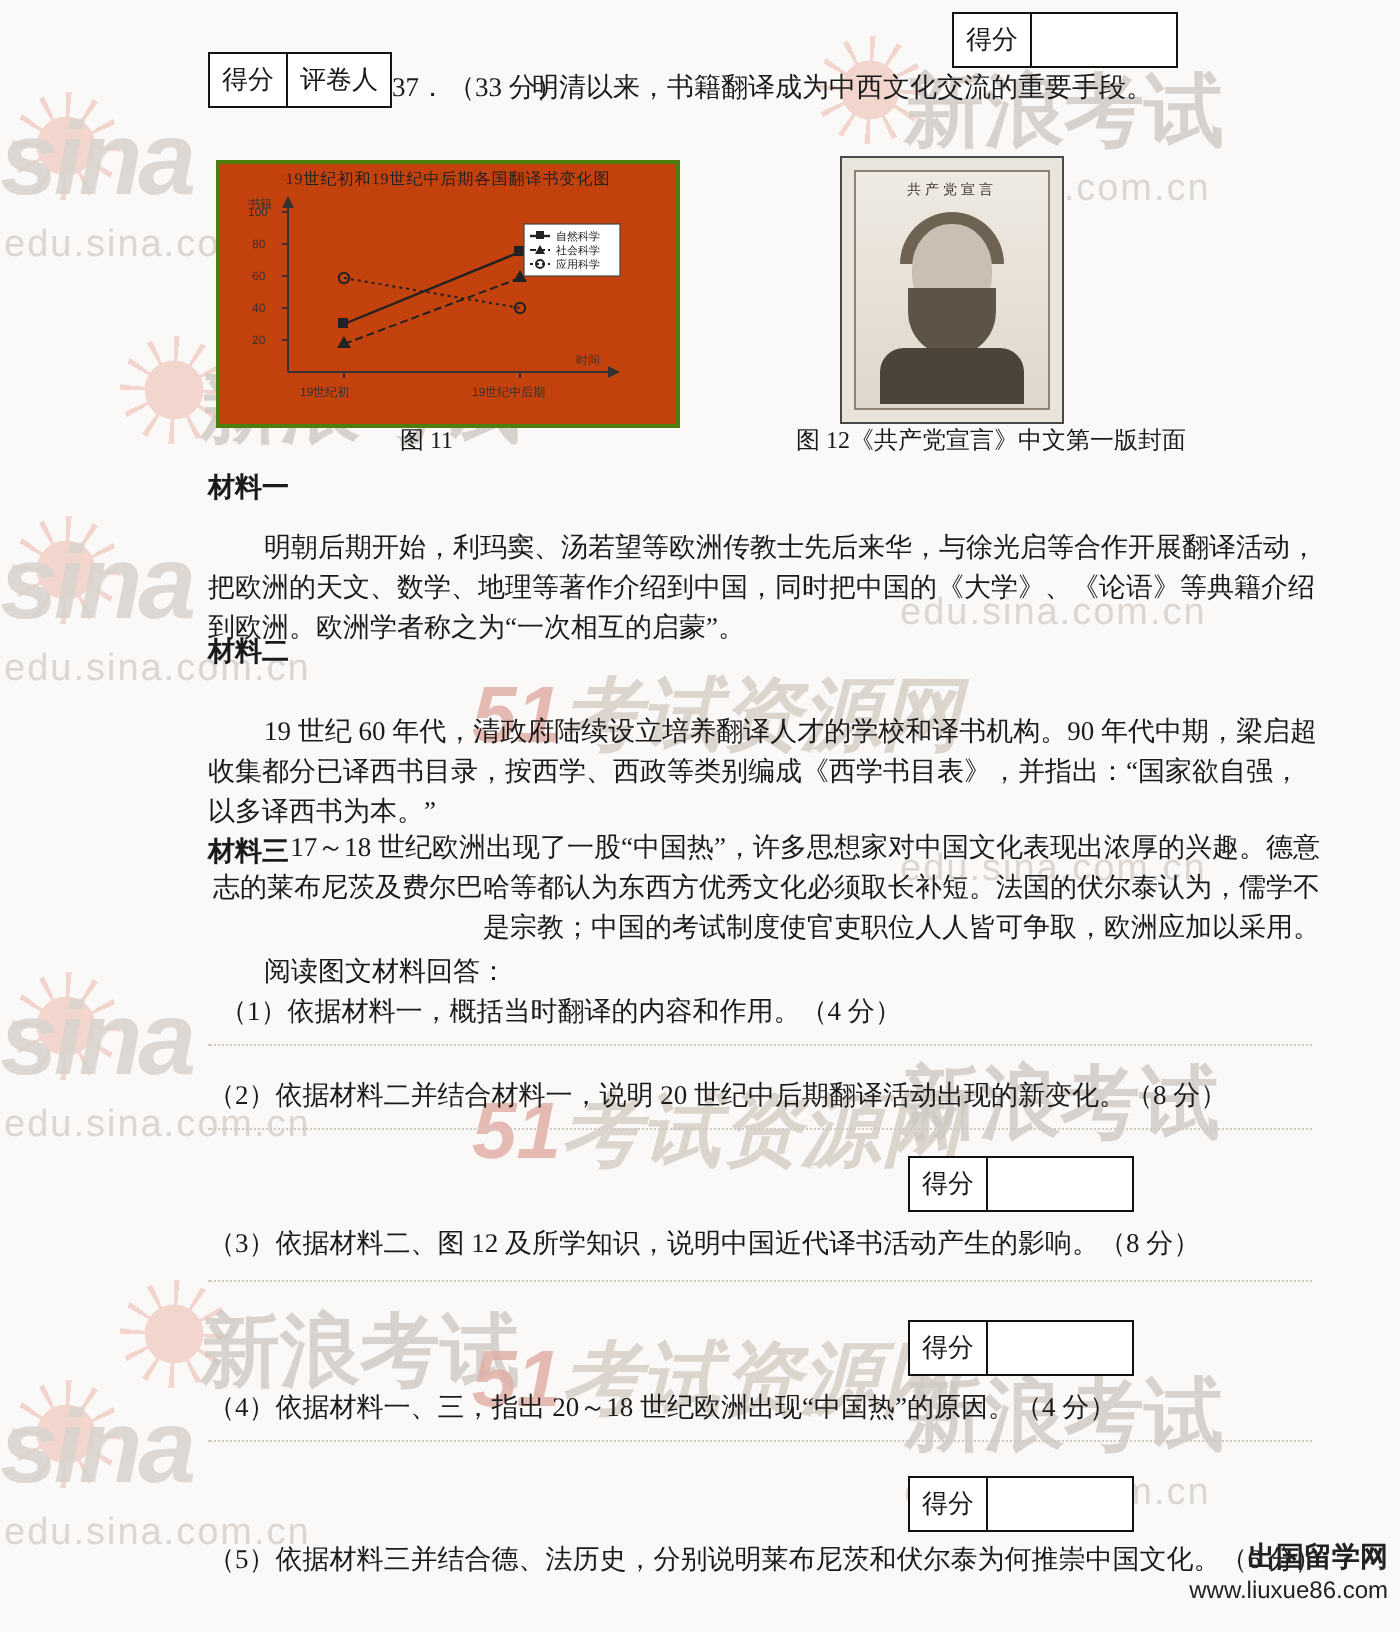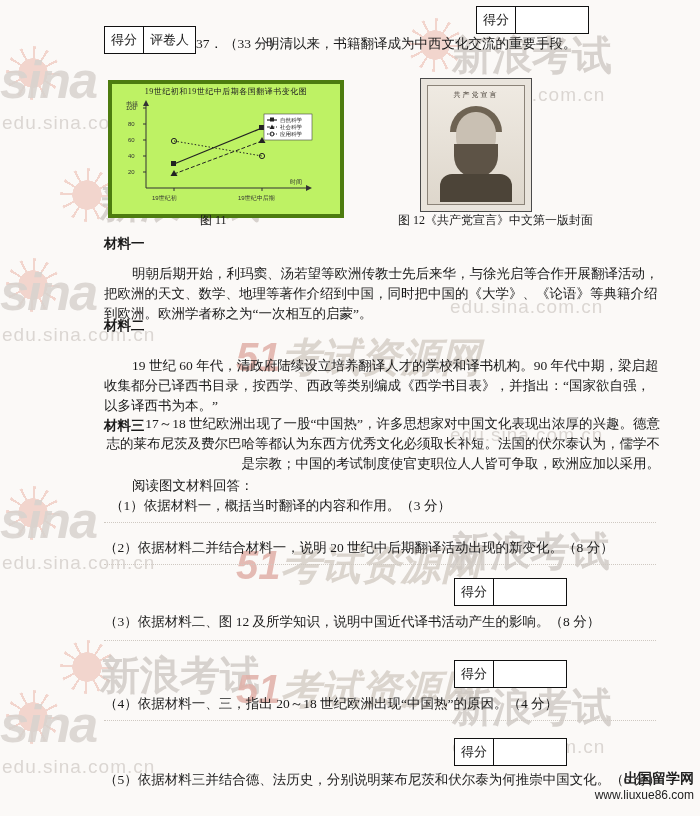--- a/index.html
+++ b/index.html
@@ -101,22 +101,22 @@
     z-index:4;
     white-space:nowrap;
   }
   .t.wrap{white-space:normal;}
   .bold{font-weight:bold;}
 
   
   .chartwrap{
     position:absolute;
     left:108px;top:80px;width:228px;height:130px;
-    border:4px solid #4d7c0f;
-    background:#bef264;
+    border:2px solid #4d7c0f;
+    background:#c2410c;
     z-index:3;
   }
   .chart-title{
     position:absolute;left:0;top:2px;width:100%;
     text-align:center;font-size:8px;color:#222;
     letter-spacing:.5px;
   }
   .chart-svg{position:absolute;left:0;top:12px;}
   .fig-cap{
     position:absolute;font-size:12px;z-index:4;
@@ -320,21 +320,21 @@
 
 <div class="t bold" style="left:104px;top:316px;">材料二</div>
 <div class="t wrap" style="left:104px;top:334px;width:556px;text-indent:28px;margin-top:22px;">19 世纪 60 年代，清政府陆续设立培养翻译人才的学校和译书机构。90 年代中期，梁启超收集都分已译西书目录，按西学、西政等类别编成《西学书目表》，并指出：“国家欲自强，以多译西书为本。”</div>
 
 <div class="t bold" style="left:104px;top:416px;">材料三</div>
 <div class="t wrap" style="left:104px;top:414px;width:556px;text-indent:28px;text-align:right;">17～18 世纪欧洲出现了一股“中国热”，许多思想家对中国文化表现出浓厚的兴趣。德意志的莱布尼茨及费尔巴哈等都认为东西方优秀文化必须取长补短。法国的伏尔泰认为，儒学不是宗教；中国的考试制度使官吏职位人人皆可争取，欧洲应加以采用。</div>
 
 <div class="t" style="left:132px;top:476px;">阅读图文材料回答：</div>
 
 <div class="t" style="left:110px;top:496px;">
-  <span>（1）</span><span>依据材料一，概括当时翻译的内容和作用。（3 分）</span>
+  <span>（1）</span><span>依据材料一，概括当时翻译的内容和作用。（4 分）</span>
 </div>
 <div class="rule" style="left:104px;top:522px;width:552px;"></div>
 
 <div class="t" style="left:104px;top:538px;">
   <span>（2）</span><span>依据材料二并结合材料一，说明 20 世纪中后期翻译活动出现的新变化。（8 分）</span>
 </div>
 <div class="rule" style="left:104px;top:564px;width:552px;"></div>
 
 <div class="t" style="left:104px;top:612px;">
   <span>（3）</span><span>依据材料二、图 12 及所学知识，说明中国近代译书活动产生的影响。（8 分）</span>

